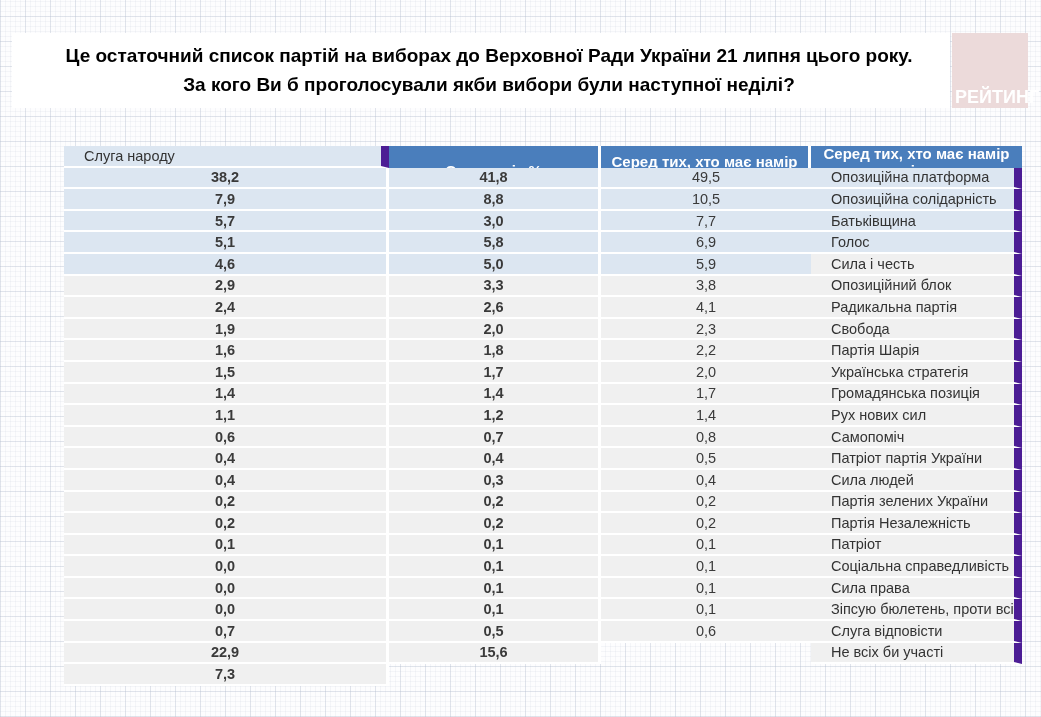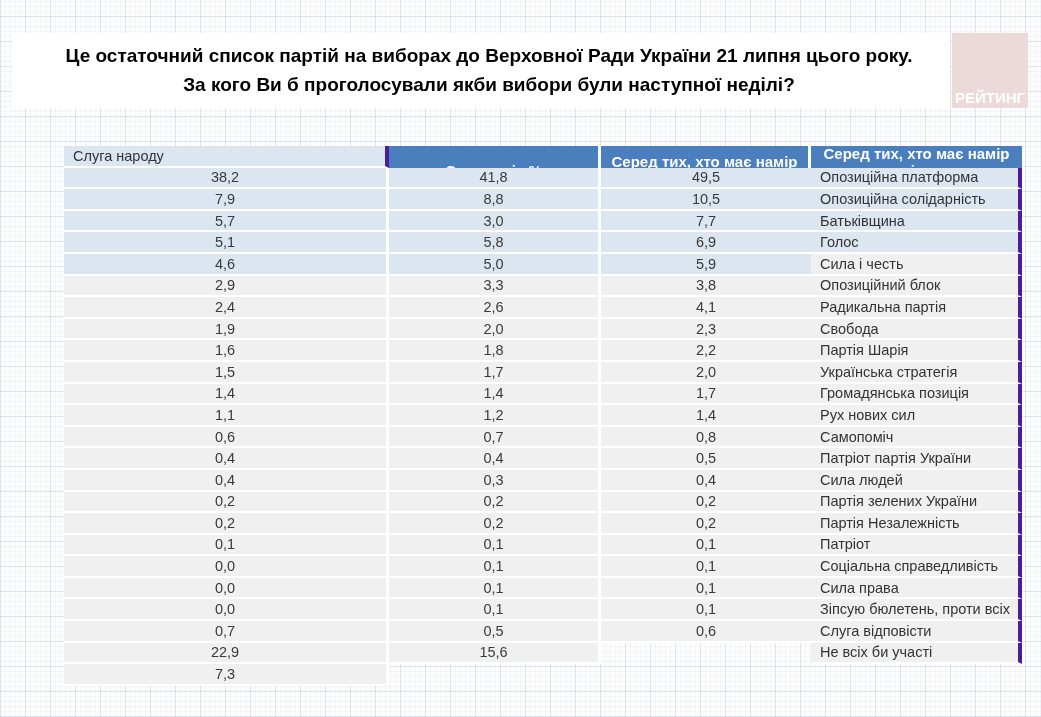--- a/index.html
+++ b/index.html
@@ -19,21 +19,21 @@
     padding:8px 0 0 16px;
     color:#000;font-weight:bold;font-size:19px;line-height:29px;text-align:center;
   }
   .logo{
     position:absolute;left:952px;top:33px;width:76px;height:75px;
     background:#ecdada;box-sizing:border-box;
     display:flex;align-items:flex-end;justify-content:flex-start;
     padding:2px 2px 3px 3px;
   }
   .logo span{
-    color:#ffffff;font-weight:bold;font-size:15px;letter-spacing:0px;line-height:15px;white-space:nowrap;
+    color:#ffffff;font-weight:bold;font-size:18px;letter-spacing:0px;line-height:15px;white-space:nowrap;
   }
   .poll-table{
     position:absolute;left:64px;top:146px;width:958px;
     display:grid;
     grid-template-columns:325px 212px 210px 211px;
     grid-auto-rows:21.6px;
   }
   .cell{box-sizing:border-box;overflow:hidden;white-space:nowrap;}
   
   .th{
@@ -48,23 +48,23 @@
   .th2{grid-column:3;border-right:3px solid #ffffff;}
   .th3{grid-column:4;}
   .trow{display:contents;}
   .cell.body{
     background:#f0f0f0;
     border-bottom:2px solid #ffffff;
     font-size:14.5px;color:#3a3a3a;
     display:flex;align-items:center;
   }
   .trow.hl .cell.body{background:#dce6f1;}
-  .cell.name{justify-content:flex-start;padding-left:9px;border-right:4px solid #4c1d95;color:#333333;}
+  .cell.name{justify-content:flex-start;padding-left:20px;border-right:8px solid #4c1d95;color:#333333;}
   .cell.num{justify-content:center;}
-  .cell.c1,.cell.c2{border-right:3px solid #ffffff;}
+  .cell.c1,.cell.c2{border-right:3px solid #ffffff;font-weight:bold;}
   .cell.empty{background:transparent !important;border:none !important;}
 </style>
 </head>
 <body>
 
 <div class="title-box">
   <div>Це остаточний список партій на виборах до Верховної Ради України 21 липня цього року.</div>
   <div>За кого Ви б проголосували якби вибори були наступної неділі?</div>
 </div>
 

